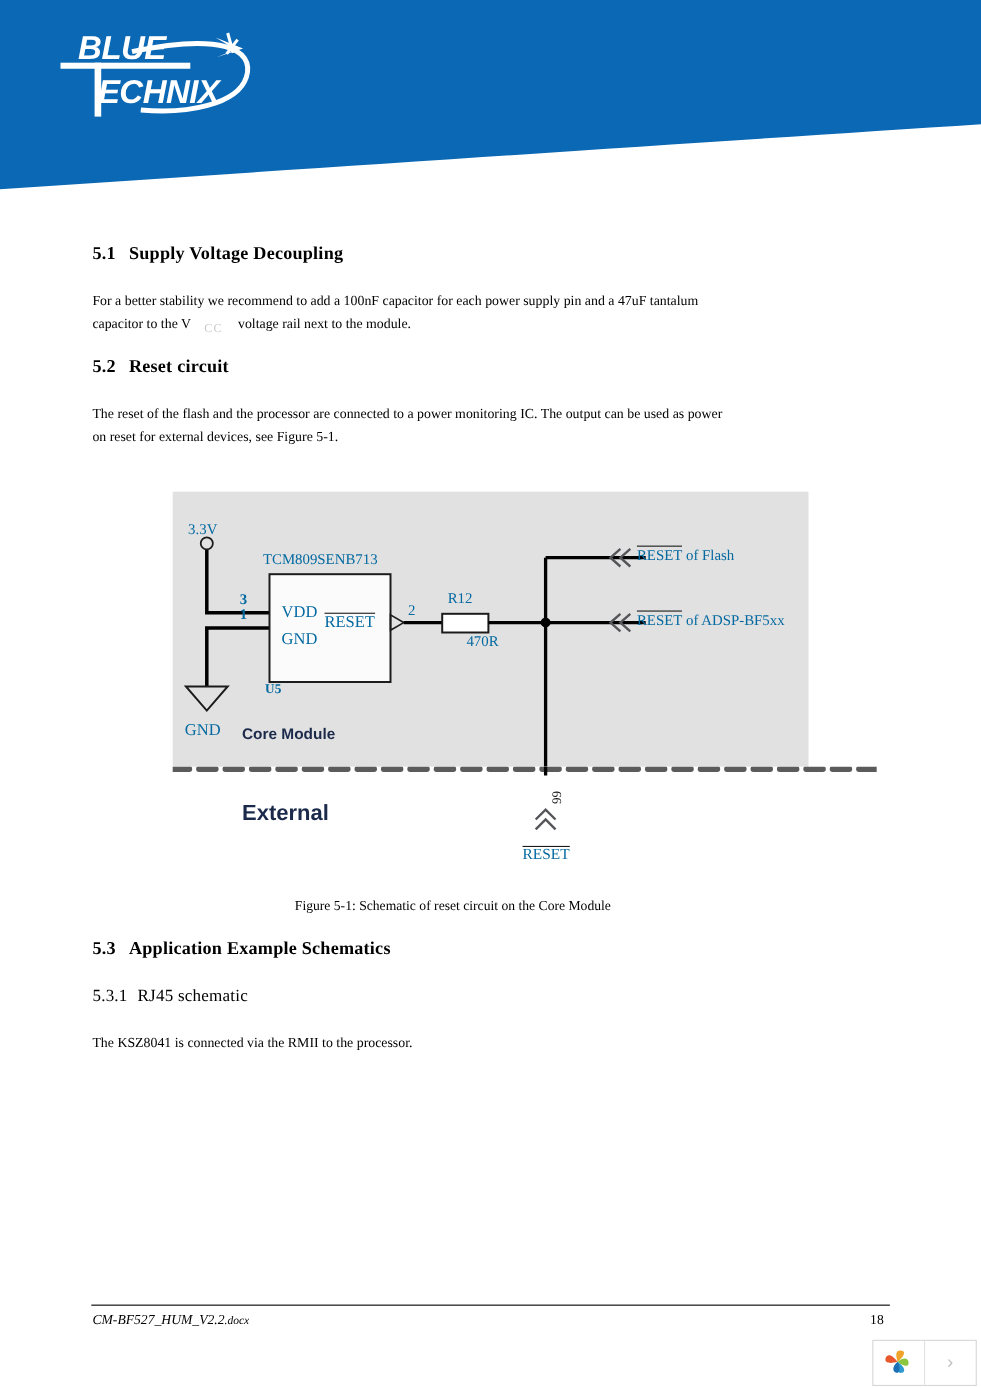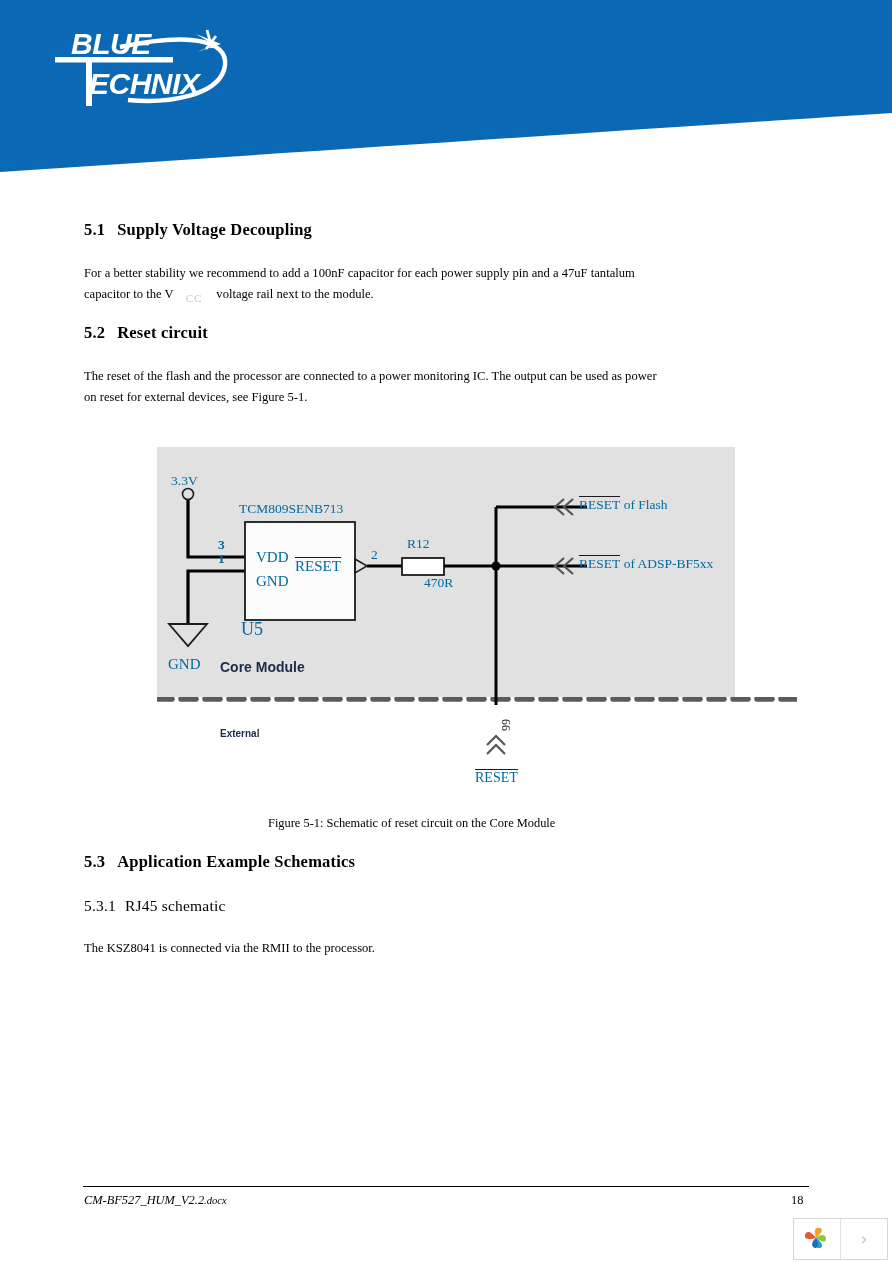--- a/index.html
+++ b/index.html
@@ -90,21 +90,21 @@
     height: 105px;
   }
   .sch-text {
     position: absolute;
     font-family: "Liberation Serif", serif;
     font-size: 13.5px;
     color: #0369a1;
     white-space: nowrap;
     text-align: center;
   }
-  .sch-text.small { font-size: 18px; }
+  .sch-text.small { font-size: 12px; font-weight: bold; }
   .sch-bold {
     position: absolute;
     font-family: "Liberation Sans", sans-serif;
     font-weight: bold;
     font-size: 13px;
     color: #1b2a4a;
     white-space: nowrap;
   }
   .ovl {
     border-top: 1.4px solid #1b1b1b;
@@ -288,21 +288,21 @@
       <line x1="0" y1="2" x2="640" y2="2" stroke="#5b5b5b" stroke-width="5.5" stroke-dasharray="15 9" stroke-linecap="round"></line>
 
       <path d="M339,0 L339,8" fill="none" stroke="#000" stroke-width="3"></path>
 
       <g stroke="#55565a" stroke-width="2.2" fill="none">
         <path d="M330,48 L339,39 L348,48"></path>
         <path d="M330,57 L339,48 L348,57"></path>
       </g>
     </svg>
     <div class="rot99" style="left:342px; top:34px;">99</div>
-    <div class="sch-bold" style="left:63px; top:31px; font-size:10px;">External</div>
+    <div class="sch-bold" style="left:63px; top:31px; font-size:20px;">External</div>
     <div class="sch-text" style="left:318px; top:72px; font-size:14px;">
       <span class="ovl">RESET</span>
     </div>
   </div>
 
   <div class="caption" style="left:268px; top:816px;">Figure 5-1: Schematic of reset circuit on the Core Module</div>
 
   <div class="h2" style="left:84px; top:852px;">
     <span class="num">5.3</span><span>Application Example Schematics</span>
   </div>

